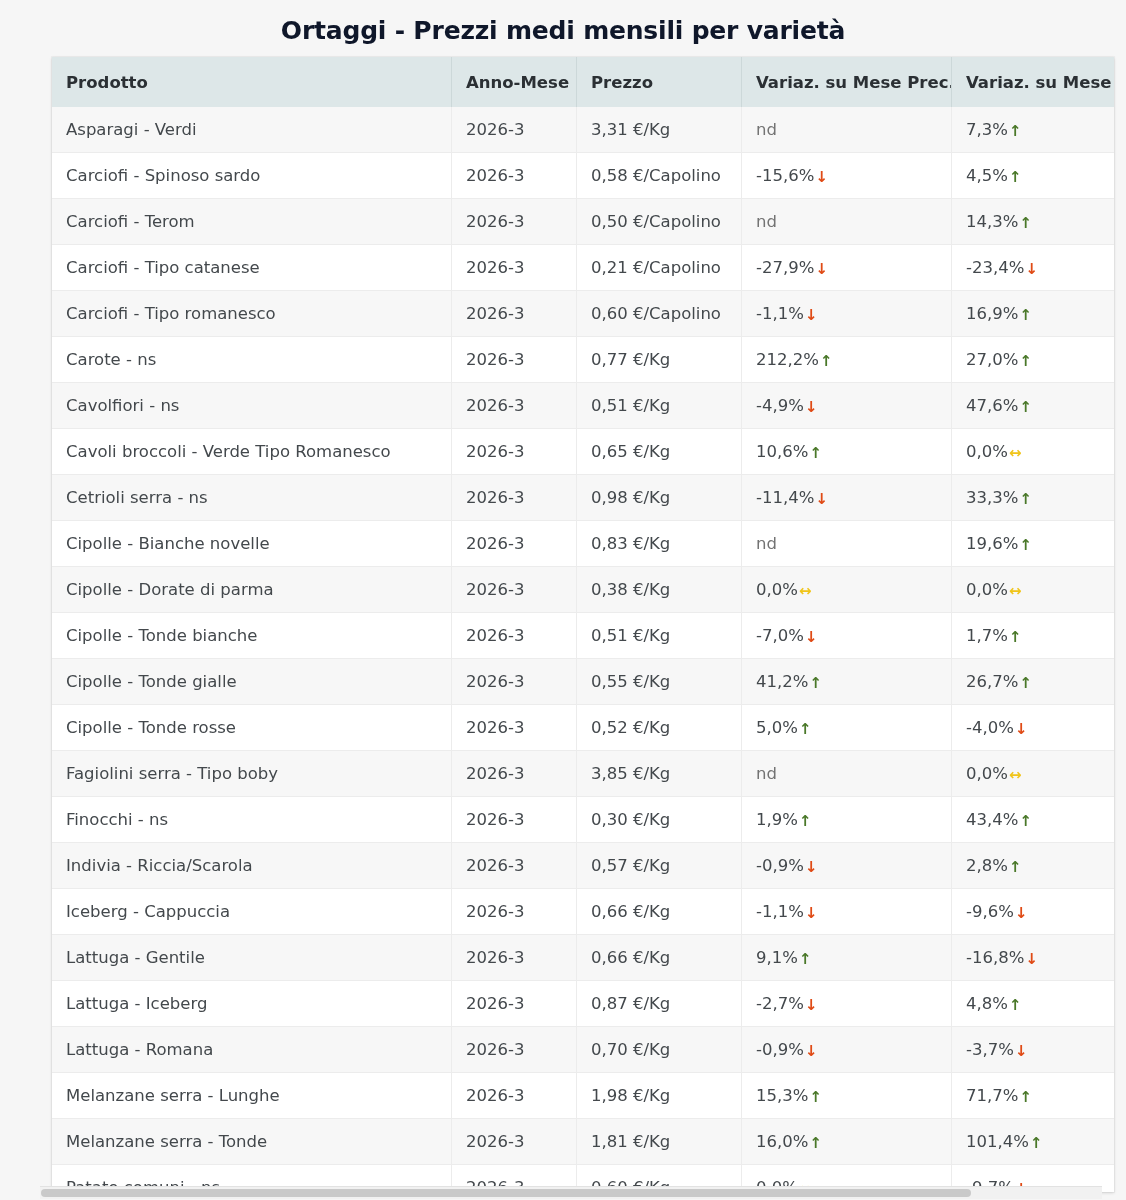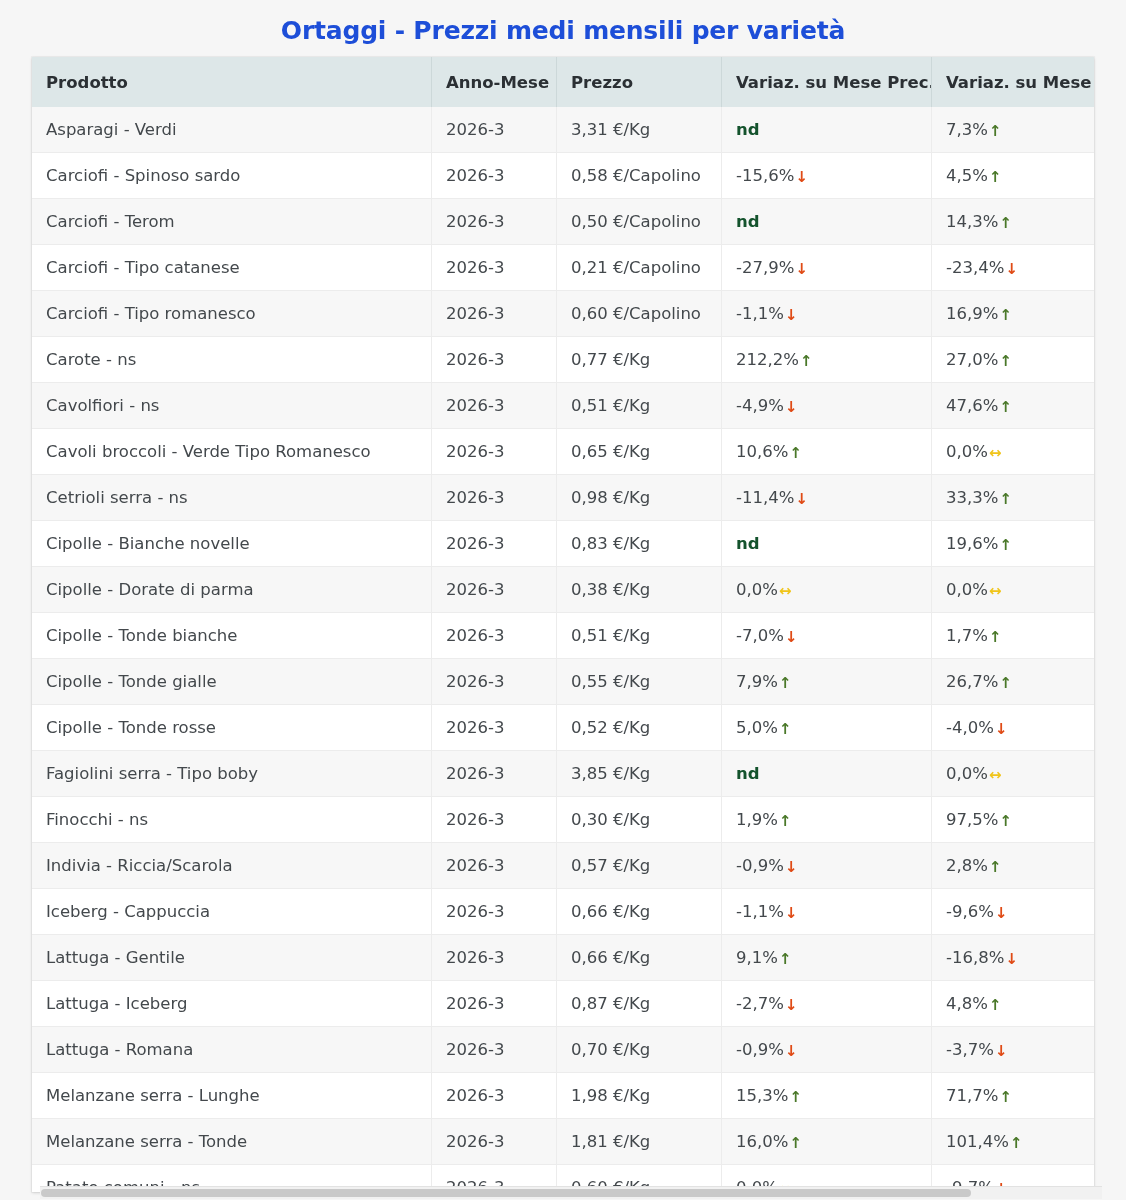--- a/index.html
+++ b/index.html
@@ -15,30 +15,30 @@
     position: relative;
     width: 1126px;
     height: 1200px;
     background: #f6f6f6;
     overflow: hidden;
   }
   .page-title {
     text-align: center;
     font-size: 25px;
     font-weight: bold;
-    color: #1d4ed8;
+    color: #0f172a;
     letter-spacing: -0.2px;
     padding-top: 12px;
     padding-bottom: 0;
     margin: 0 0 0 0;
     line-height: 38px;
   }
   .table-viewport {
     position: absolute;
-    left: 32px;
+    left: 52px;
     top: 57px;
     width: 1062px;
     height: 1135px;
     overflow: hidden;
     background: #ffffff;
     box-shadow: 0 1px 3px rgba(0,0,0,0.14), 0 0 0 1px rgba(0,0,0,0.03);
   }
   table.pricetable {
     border-collapse: collapse;
     width: 1190px;
@@ -89,21 +89,21 @@
     display: inline-block;
     font-size: 15px;
     line-height: 1;
     vertical-align: -1px;
     margin-left: 1px;
     font-weight: bold;
   }
   .arrow-up { color: #4a7829; }
   .arrow-down { color: #e04b16; }
   .arrow-flat { color: #f0c419; letter-spacing: -1px; }
-  .nd { color: #14532d; font-weight: bold; }
+  .nd { color: #737373; }
 
   .hscrollbar {
     position: absolute;
     left: 40px;
     top: 1186px;
     width: 1062px;
     height: 12px;
     background: #f1f1f1;
     border-top: 1px solid #e2e2e2;
   }
@@ -217,21 +217,21 @@
             <td class="col-prod c1">Cipolle - Tonde bianche</td>
             <td class="c2">2026-3</td>
             <td class="c3">0,51 €/Kg</td>
             <td class="var-cell c4"><span>-7,0%</span><span class="arrow arrow-down">↓</span></td>
             <td class="var-cell c5"><span>1,7%</span><span class="arrow arrow-up">↑</span></td>
           </tr>
           <tr>
             <td class="col-prod c1">Cipolle - Tonde gialle</td>
             <td class="c2">2026-3</td>
             <td class="c3">0,55 €/Kg</td>
-            <td class="var-cell c4"><span>7,9%</span><span class="arrow arrow-up">↑</span></td>
+            <td class="var-cell c4"><span>41,2%</span><span class="arrow arrow-up">↑</span></td>
             <td class="var-cell c5"><span>26,7%</span><span class="arrow arrow-up">↑</span></td>
           </tr>
           <tr>
             <td class="col-prod c1">Cipolle - Tonde rosse</td>
             <td class="c2">2026-3</td>
             <td class="c3">0,52 €/Kg</td>
             <td class="var-cell c4"><span>5,0%</span><span class="arrow arrow-up">↑</span></td>
             <td class="var-cell c5"><span>-4,0%</span><span class="arrow arrow-down">↓</span></td>
           </tr>
           <tr>
@@ -239,21 +239,21 @@
             <td class="c2">2026-3</td>
             <td class="c3">3,85 €/Kg</td>
             <td class="var-cell c4"><span class="nd">nd</span></td>
             <td class="var-cell c5"><span>0,0%</span><span class="arrow arrow-flat">↔</span></td>
           </tr>
           <tr>
             <td class="col-prod c1">Finocchi - ns</td>
             <td class="c2">2026-3</td>
             <td class="c3">0,30 €/Kg</td>
             <td class="var-cell c4"><span>1,9%</span><span class="arrow arrow-up">↑</span></td>
-            <td class="var-cell c5"><span>97,5%</span><span class="arrow arrow-up">↑</span></td>
+            <td class="var-cell c5"><span>43,4%</span><span class="arrow arrow-up">↑</span></td>
           </tr>
           <tr>
             <td class="col-prod c1">Indivia - Riccia/Scarola</td>
             <td class="c2">2026-3</td>
             <td class="c3">0,57 €/Kg</td>
             <td class="var-cell c4"><span>-0,9%</span><span class="arrow arrow-down">↓</span></td>
             <td class="var-cell c5"><span>2,8%</span><span class="arrow arrow-up">↑</span></td>
           </tr>
           <tr>
             <td class="col-prod c1">Iceberg - Cappuccia</td>

